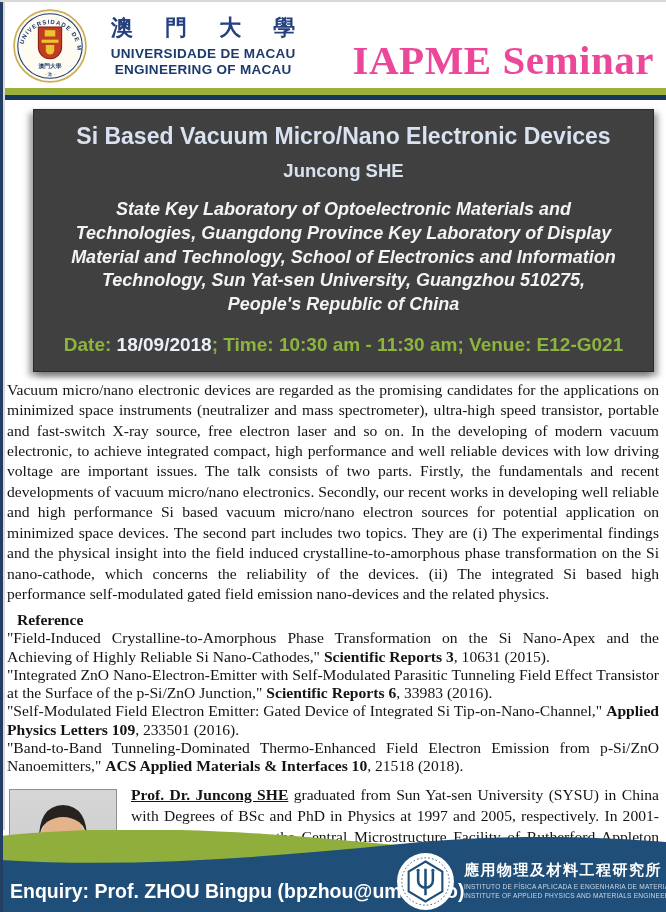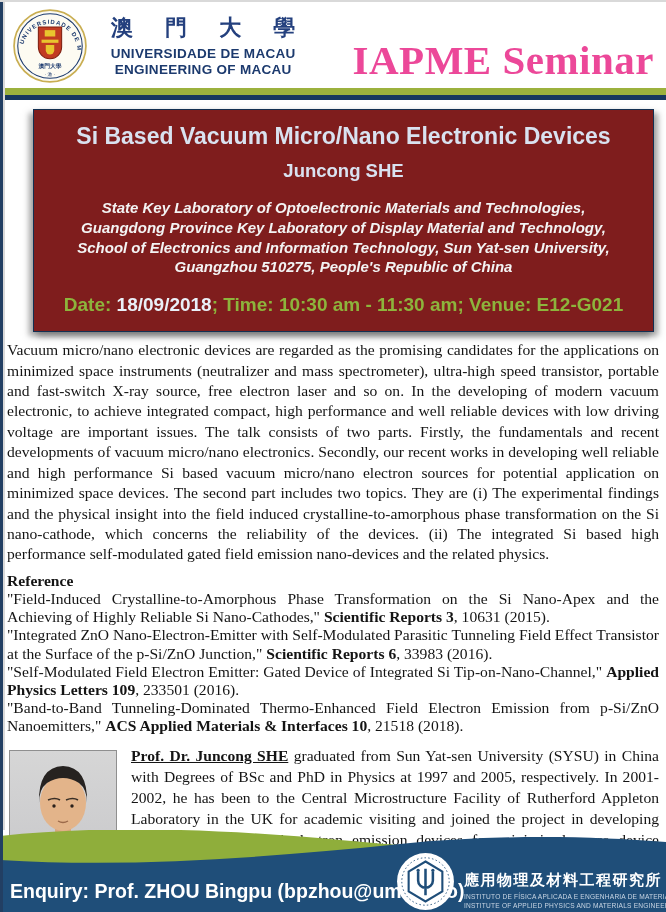--- a/index.html
+++ b/index.html
@@ -20,49 +20,49 @@
   .uni-pt { font-size:13.5px; font-weight:bold; margin-top:3px; letter-spacing:.3px; }
   .uni-en { font-size:13.5px; font-weight:bold; margin-top:1px; letter-spacing:.3px; }
   .seminar-title { position:absolute; right:12px; bottom:4px; font-family:"Liberation Serif","DejaVu Serif",serif;
                    font-weight:bold; font-size:41px; color:#ec4899; letter-spacing:.5px; white-space:nowrap; }
 
   .band-green { height:7px; background:#9CB13D; }
   .band-navy  { height:5px; background:#17375E; }
 
   
   .title-box {
-    margin:9px 12px 0 33px; background:#7f1d1d; border:1px solid #133052;
+    margin:9px 12px 0 33px; background:#404040; border:1px solid #133052;
     box-shadow:-4px 4px 6px rgba(90,90,90,.55), 4px 4px 6px rgba(90,90,90,.55);
     text-align:center; font-family:"Liberation Sans","DejaVu Sans",sans-serif;
     padding:13px 10px 15px 10px;
   }
   .talk-title { font-size:23px; font-weight:bold; color:#D9E2F0; }
   .speaker    { font-size:18.5px; font-weight:bold; color:#D9E2F0; margin-top:10px; }
-  .affiliation{ margin:16px 24px 0 24px; font-size:15px; font-weight:bold; font-style:italic;
+  .affiliation{ margin:16px 24px 0 24px; font-size:18px; font-weight:bold; font-style:italic;
                 color:#F3F3F3; line-height:1.32; }
   .schedule   { margin-top:17px; font-size:19px; font-weight:bold; color:#8DB43C; }
   .schedule .date-val { color:#EAF0F8; }
 
   
   .abstract { margin:8px 7px 0 7px; font-size:15.6px; line-height:1.31; text-align:justify; color:#141414; }
-  .ref-heading { margin:7px 7px 0 7px; font-size:15.6px; font-weight:bold; color:#141414; }
+  .ref-heading { margin:7px 7px 0 17px; font-size:15.6px; font-weight:bold; color:#141414; }
   .ref-item { margin:0 7px; font-size:15.6px; line-height:1.17; text-align:justify; color:#141414; }
   .ref-item b { font-weight:bold; }
 
   .bio { margin:10px 7px 0 7px; font-size:15.6px; line-height:1.345; text-align:justify; color:#141414; }
   .photo { float:left; width:106px; height:170px; margin:4px 14px 2px 2px; border:1px solid #8f8f8f; background:#cccccc; }
   .bio b { font-weight:bold;text-decoration:underline; }
 
   
   .footer { position:absolute; left:0; right:0; bottom:0; height:82px; z-index:5; }
   .footer svg.wave { position:absolute; left:0; top:0; width:666px; height:82px; }
   .enquiry { position:absolute; left:10px; bottom:9px; color:#ffffff; font-weight:bold; font-size:19.5px;
              font-family:"Liberation Sans","DejaVu Sans",sans-serif; white-space:nowrap; }
   .iapme-logo { position:absolute; left:396px; bottom:1px; width:59px; height:59px; }
-  .inst { position:absolute; left:464px; bottom:3px; width:196px; color:#ffffff;
+  .inst { position:absolute; left:464px; bottom:13px; width:196px; color:#ffffff;
           font-family:"Liberation Sans","DejaVu Sans",sans-serif; }
   .inst-cn { font-size:15px; font-weight:bold; letter-spacing:1.5px; white-space:nowrap; }
   .inst-pt, .inst-en { font-size:6.6px; color:#C9D6E4; margin-top:2.5px; letter-spacing:.2px; white-space:nowrap; }
 </style>
 </head>
 <body>
 
 <div class="page">
   <div class="edge-left"></div>
   <div class="edge-left2"></div>

